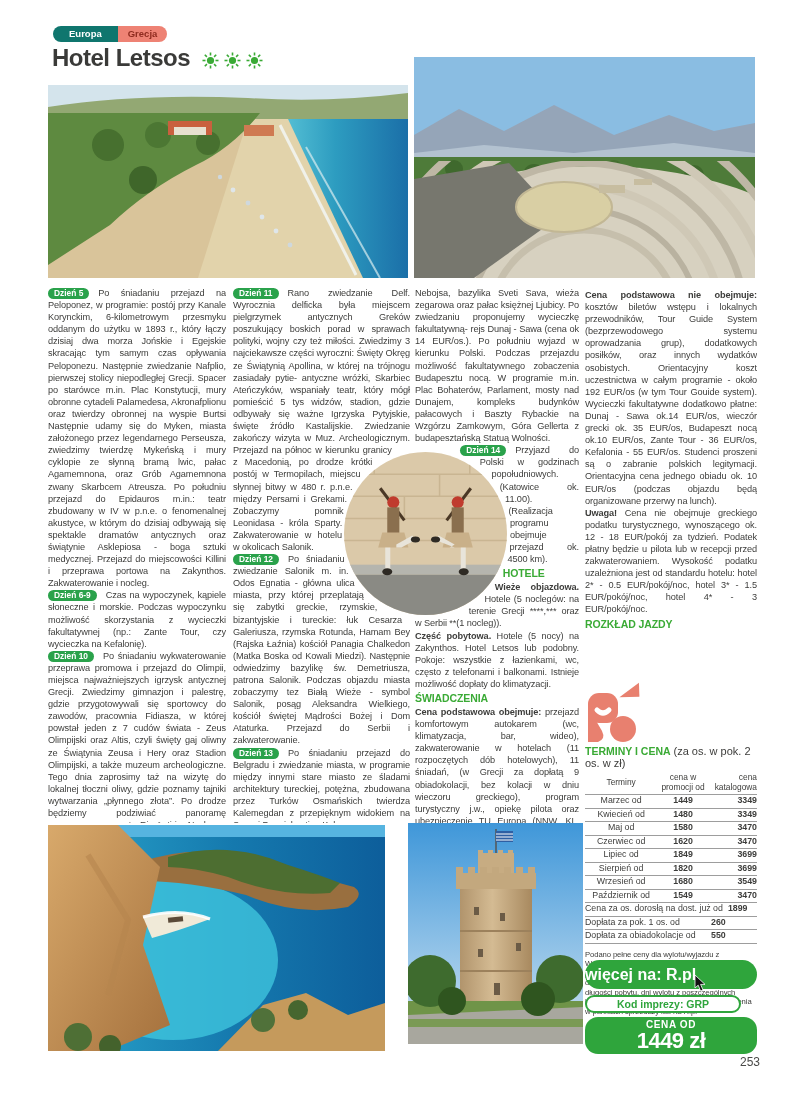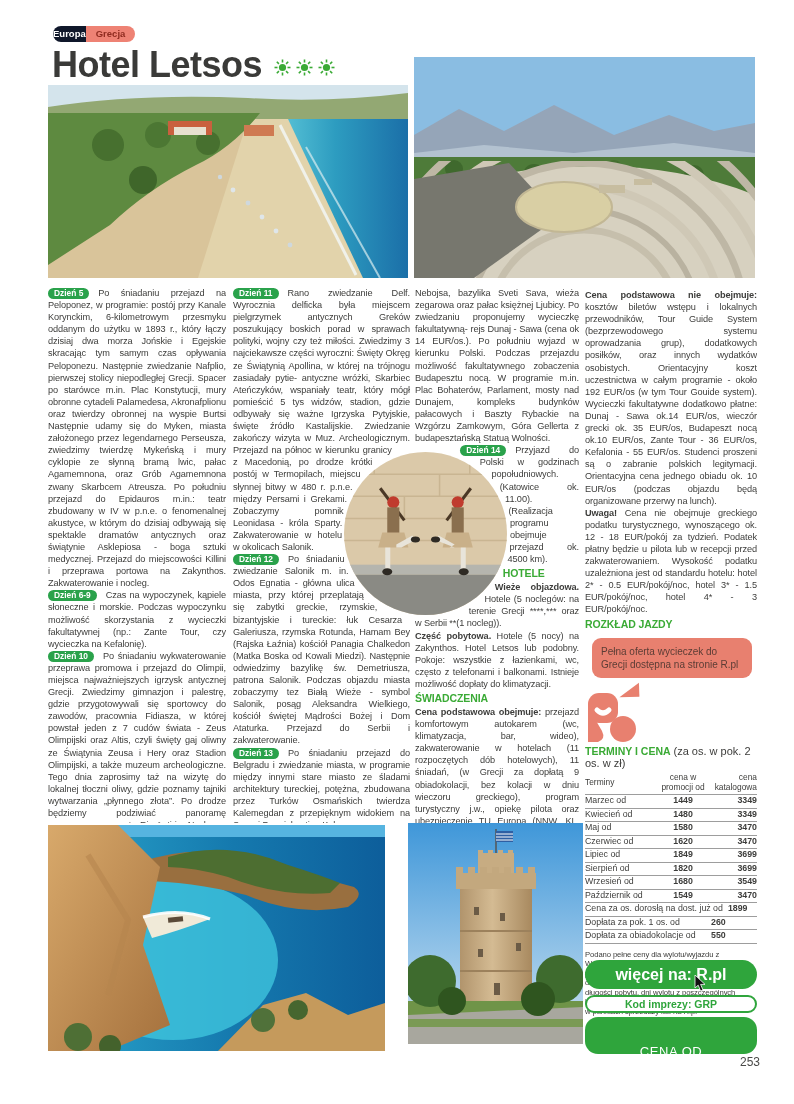--- a/index.html
+++ b/index.html
@@ -1,23 +1,23 @@
 <!DOCTYPE html>
 <html><head>
 <meta charset="utf-8">
 <style>
   html,body{margin:0;padding:0;background:#fff;}
   .page{position:relative;width:794px;height:1104px;background:#fff;overflow:hidden;
         font-family:"Liberation Sans",sans-serif;color:#3d3d3b;}
   
   .tags{position:absolute;left:53px;top:26px;display:flex;height:16px;font-size:9.5px;font-weight:bold;line-height:16px;}
-  .tag-eu{background:#0f172a;color:#fff;padding:0 0;border-radius:9px 0 0 9px;}
+  .tag-eu{background:#0f766e;color:#fff;padding:0 16px;border-radius:9px 0 0 9px;}
   .tag-gr{background:#ee8274;color:#8f2b1f;padding:0 10px;border-radius:0 9px 9px 0;}
   .title-row{position:absolute;left:52px;top:44px;display:flex;align-items:center;}
-  .title{font-size:36px;font-weight:bold;letter-spacing:-0.5px;color:#3a3a38;}
+  .title{font-size:24px;font-weight:bold;letter-spacing:-0.5px;color:#3a3a38;}
   .suns{display:flex;gap:5px;margin-left:12px;margin-top:4px;}
   
   .photo{position:absolute;overflow:hidden;}
   .photo svg{display:block;width:100%;height:100%;}
   #beach{left:48px;top:85px;width:360px;height:193px;}
   #theater{left:414px;top:57px;width:341px;height:221px;}
   #guards{left:344px;top:452px;width:163px;height:163px;border-radius:50%;}
   #navagio{left:48px;top:825px;width:337px;height:226px;}
   #wtower{left:408px;top:823px;width:175px;height:221px;}
   
@@ -42,37 +42,37 @@
           border-left:10px solid transparent;border-right:14px solid #e8806f;border-bottom:20px solid transparent;
           transform:rotate(88deg);}
   .rlogo{position:absolute;left:588px;top:693px;width:48px;height:50px;}
   
   .terms{position:absolute;left:585px;top:745px;width:172px;}
   .terms-head{font-size:10.5px;}
   .terms-head .hg{color:#3aaa35;font-weight:bold;}
   .terms-head .hn{font-size:11px;color:#3d3d3b;font-weight:normal;}
   table.tbl{width:100%;border-collapse:collapse;margin-top:3px;font-size:8.8px;}
   .tbl td{border-bottom:1px solid #9d9d9d;padding:1px 0 2px;line-height:9.5px;}
-  .tbl .c1{width:42%;}
+  .tbl .c1{width:42%;text-align:center;}
   .tbl .c2{width:30%;text-align:center;font-weight:bold;}
   .tbl .c3{width:28%;text-align:right;font-weight:bold;}
   .tbl tr.hdr td{font-weight:normal;font-size:8.4px;}
   .xrow{display:flex;border-bottom:1px solid #9d9d9d;padding:1px 0 2px;font-size:8.8px;line-height:9.5px;}
   .xrow .xl{flex:1;}
   .xrow .xv{width:46px;font-weight:bold;}
   .xrow.first .xl{flex:none;margin-right:5px;}
   .footnote{margin-top:6px;font-size:7.7px;line-height:9.5px;text-align:left;letter-spacing:-0.1px;}
   
   .btn-more{position:absolute;left:585px;top:960px;width:172px;height:29px;background:#2fa53c;border-radius:15px;
-            color:#fff;font-weight:bold;font-size:16px;text-align:center;line-height:29px;cursor:pointer;}
-  .pill-code{position:absolute;left:585px;top:995px;width:172px;height:18px;border:2px solid #2fa53c;border-radius:11px;
+            color:#fff;font-weight:bold;font-size:16px;text-align:left;line-height:29px;cursor:pointer;}
+  .pill-code{position:absolute;left:585px;top:995px;width:156px;height:18px;border:2px solid #2fa53c;border-radius:11px;
              box-sizing:border-box;background:#fff;color:#2fa53c;font-weight:bold;font-size:10.5px;text-align:center;line-height:14px;}
   .btn-price{position:absolute;left:585px;top:1017px;width:172px;height:37px;background:#2fa53c;border-radius:13px;
              color:#fff;text-align:center;box-sizing:border-box;padding-top:3px;}
-  .btn-price .l1{font-size:13px;font-weight:normal;letter-spacing:0.6px;line-height:10px;margin-top:27px;}
+  .btn-price .l1{font-size:10px;font-weight:bold;letter-spacing:0.6px;line-height:10px;}
   .btn-price .l2{font-size:22px;font-weight:bold;line-height:22px;letter-spacing:-0.5px;}
   .cursor{position:absolute;left:694px;top:975px;width:14px;height:18px;}
   .pagenum{position:absolute;right:34px;top:1055px;font-size:12px;color:#4a4a48;}
 </style>
 </head>
 <body>
 
 <div class="page">
 
   <div class="tags">
@@ -251,21 +251,20 @@
         <rect x="107" y="55" width="12" height="26" fill="#8a6f4e"></rect>
         <polygon points="102,80 124,80 128,95 98,95" fill="#c9b089"></polygon>
         <rect x="116" y="95" width="5" height="22" fill="#e8e4da"></rect>
         <polygon points="105,95 110,95 92,88 94,83 110,92" fill="#e8e4da"></polygon>
         <ellipse cx="119" cy="119" rx="5" ry="3.5" fill="#2e2a24"></ellipse>
           <ellipse cx="91" cy="87" rx="4.5" ry="3" fill="#2e2a24"></ellipse>
       </g>
     </svg>
   </div>
 
-  <div class="bubble"><span>Pełna oferta wycieczek do Grecji dostępna na stronie R.pl</span></div>
   <div class="bubble-tail"></div>
   <div class="rlogo">
     <svg viewBox="0 0 48 50">
       <rect x="0" y="0" width="30" height="30" rx="11" fill="#e8806f"></rect>
       <circle cx="35" cy="36" r="13" fill="#e8806f"></circle>
       <path d="M0,14 L14,38 Q18,46 10,49 L0,49 Z" fill="#e8806f"></path>
       <path d="M9,17 Q15,23 21,17" stroke="#fff" stroke-width="5" fill="none" stroke-linecap="round"></path>
     </svg>
   </div>
 

